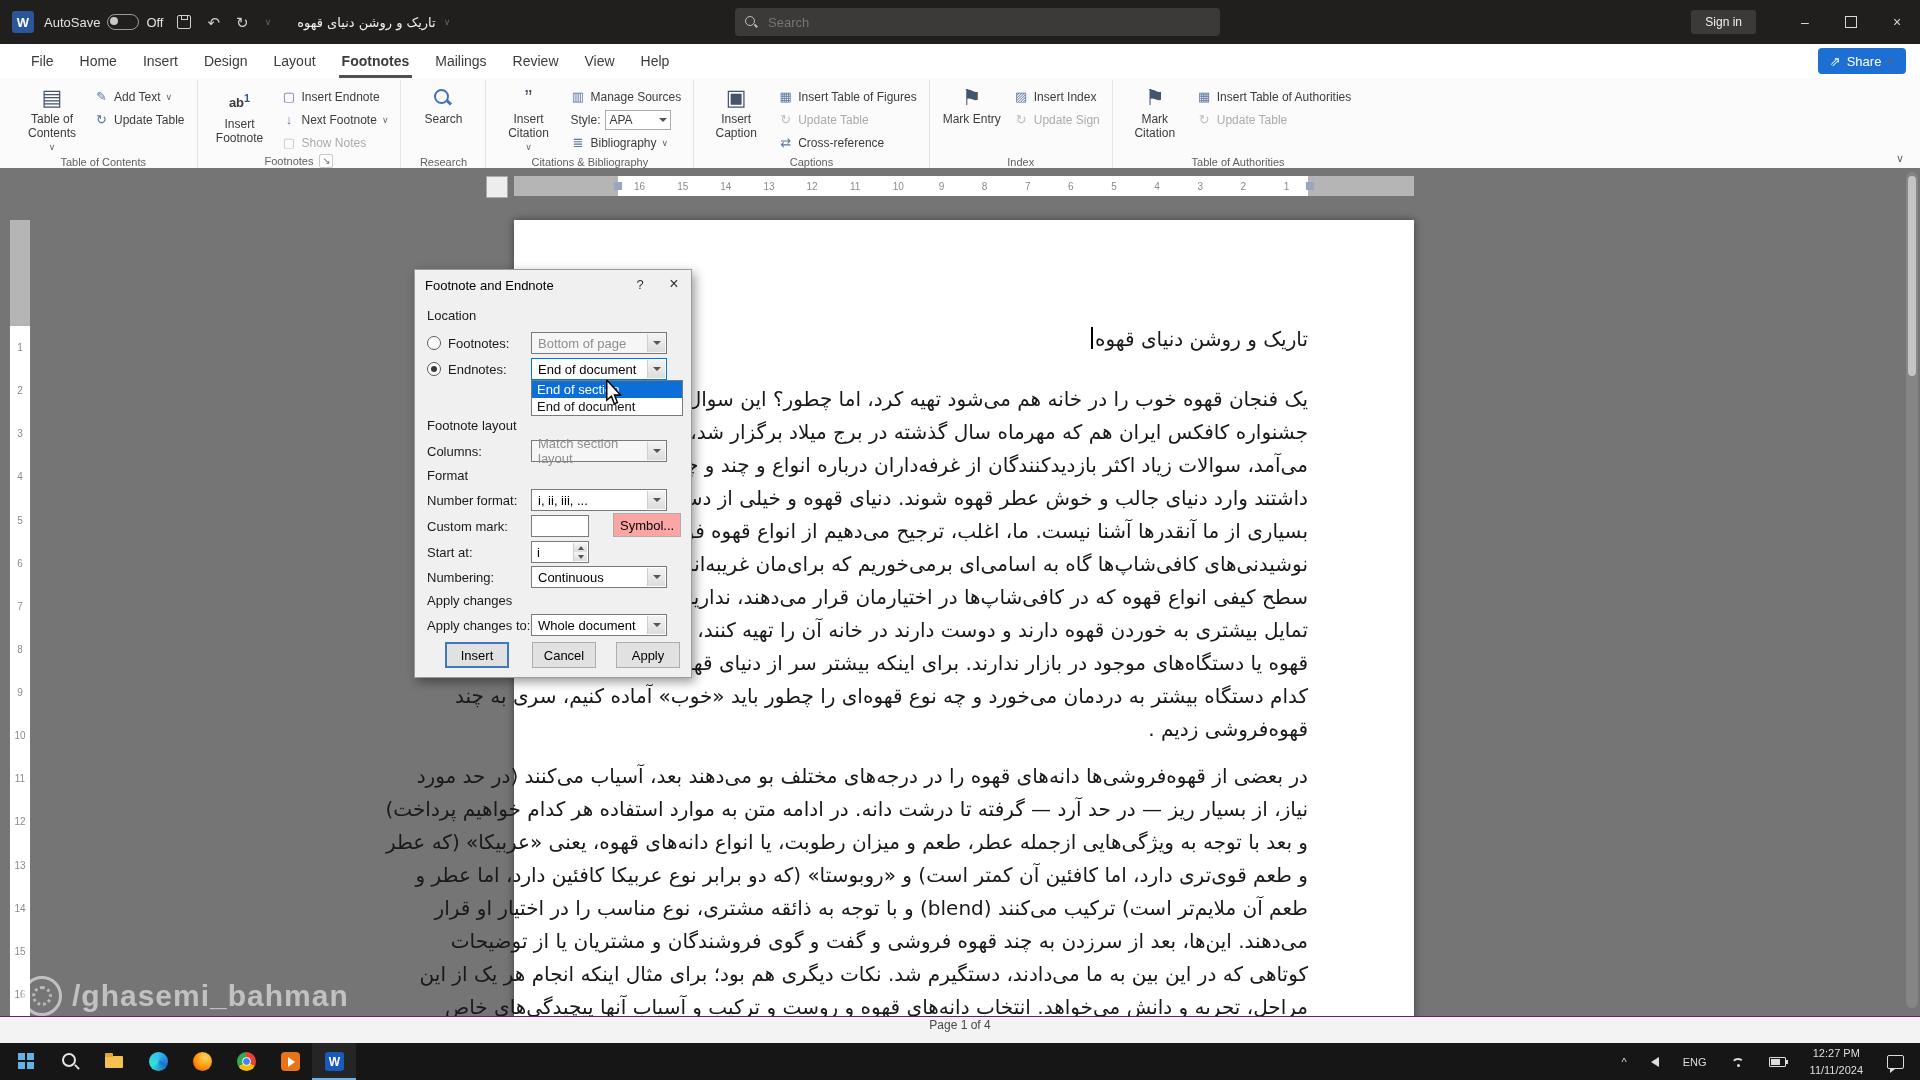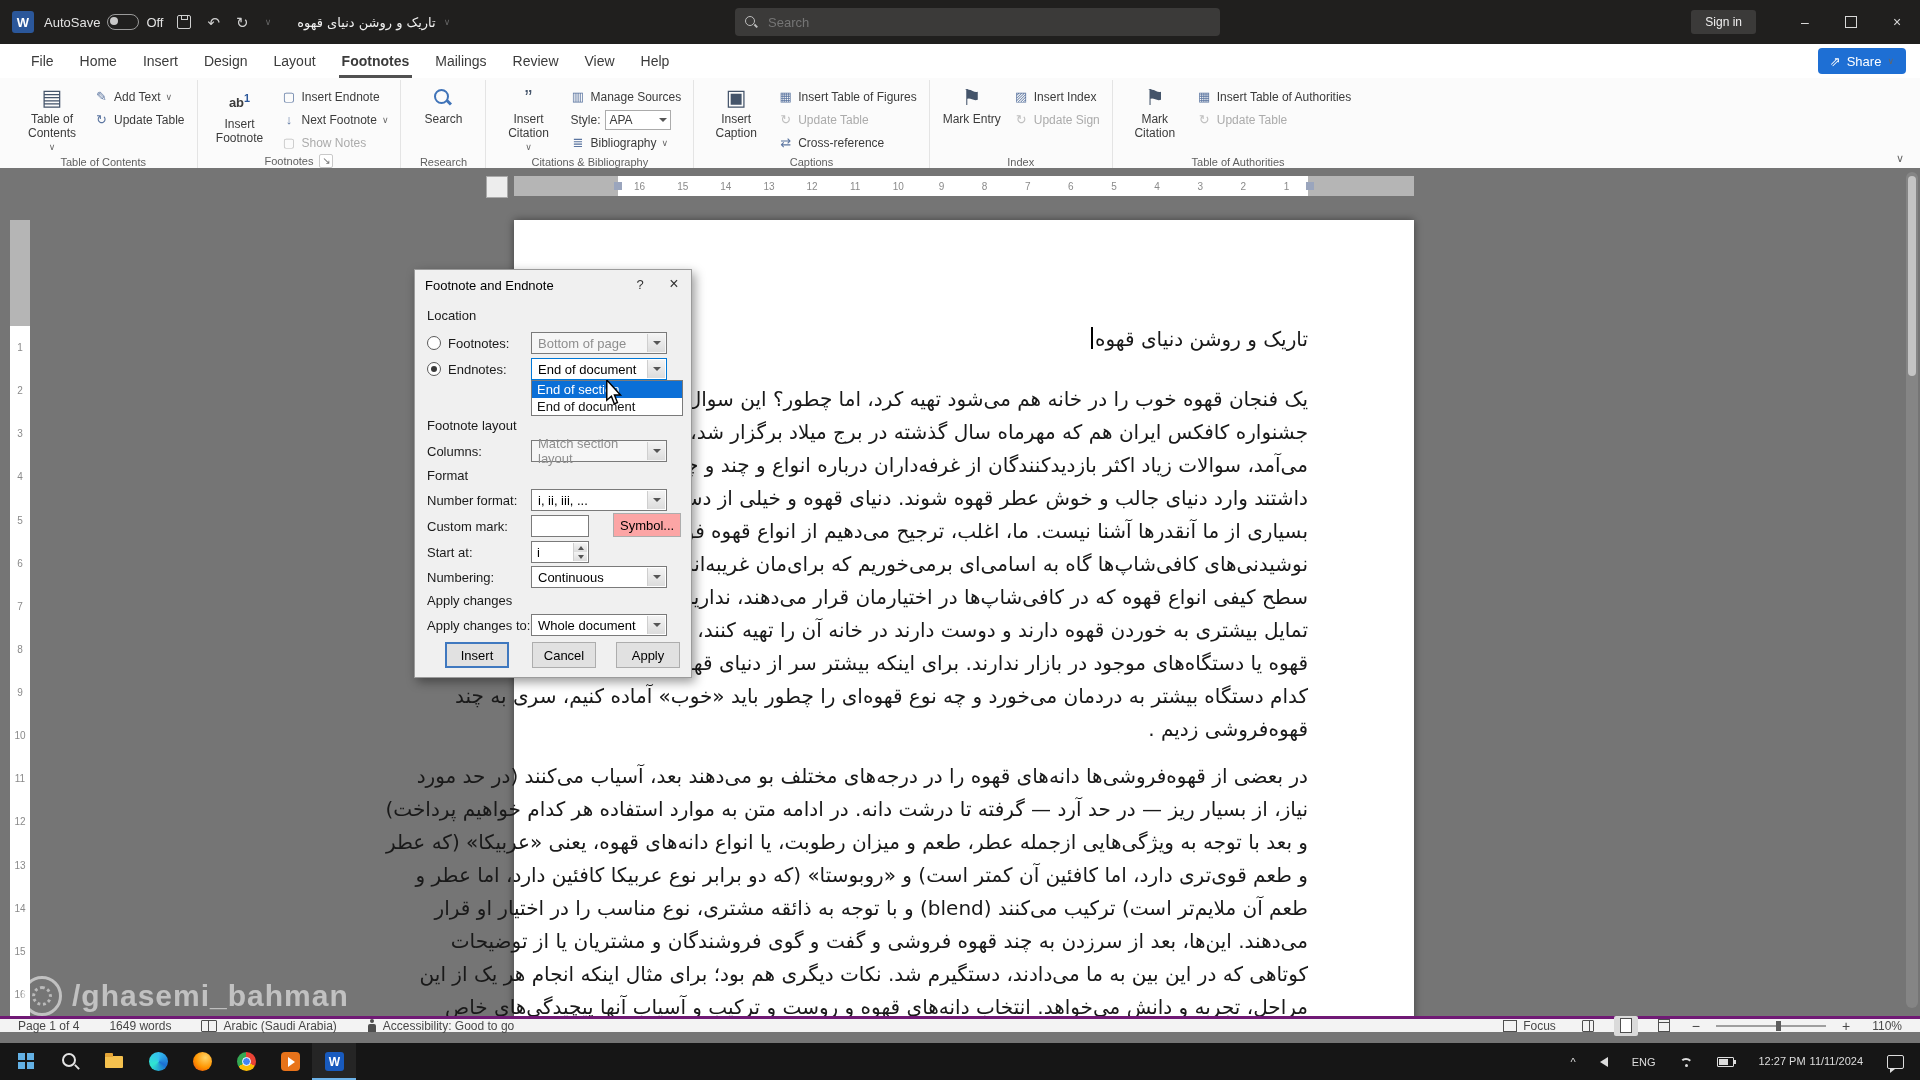--- a/index.html
+++ b/index.html
@@ -112,21 +112,21 @@
   .tri-up-s{width:0;height:0;border-left:3px solid transparent;border-right:3px solid transparent;border-bottom:4px solid #555;}
   .tri-dn-s{width:0;height:0;border-left:3px solid transparent;border-right:3px solid transparent;border-top:4px solid #555;}
   .sym-btn{position:absolute;left:186px;top:-2px;width:68px;height:24px;background:#fca5a5;border:1px solid #adadad;font-size:13px;font-family:"Liberation Sans",sans-serif;}
   .dlg-btn{position:absolute;height:26px;width:64px;background:#e1e1e1;border:1px solid #adadad;font-size:13px;font-family:"Liberation Sans",sans-serif;}
   .dlg-btn.default{border:2px solid #3f78bf;}
 
   
   .mcursor{position:absolute;left:604px;top:212px;z-index:20;pointer-events:none;}
 
   
-  .statusbar{position:absolute;top:1016px;left:0;right:0;height:16px;background:#f3f3f3;border-top:3px solid #701a75;display:flex;align-items:center;font-size:12px;color:#474747;padding:0 12px;gap:18px;box-sizing:border-box;}
+  .statusbar{position:absolute;top:1016px;left:0;right:0;height:27px;background:#f3f3f3;border-top:1px solid #701a75;display:flex;align-items:center;font-size:12px;color:#474747;padding:0 12px;gap:18px;box-sizing:border-box;flex-direction:column;}
   .sb-item{display:flex;align-items:center;gap:6px;background:none;border:none;font-size:12px;color:#474747;font-family:"Liberation Sans",sans-serif;}
   .ic-bookx{width:14px;height:10px;border:1px solid #4f4f4f;border-radius:1px;position:relative;}
   .ic-bookx::after{content:"";position:absolute;left:6px;top:0;bottom:0;width:1px;background:#4f4f4f;}
   .ic-person{position:relative;width:10px;height:13px;}
   .ic-person::before{content:"";position:absolute;top:0;left:3px;width:4px;height:4px;border-radius:50%;background:#4f4f4f;}
   .ic-person::after{content:"";position:absolute;top:5px;left:1px;width:8px;height:8px;background:#4f4f4f;border-radius:2px 2px 0 0;}
   .sb-right{margin-left:auto;display:flex;align-items:center;gap:14px;}
   .ic-frame{width:12px;height:10px;border:1px solid #4f4f4f;}
   .viewbtn{width:24px;height:20px;display:flex;align-items:center;justify-content:center;background:none;border:none;}
   .viewbtn.active{background:#dadada;border-radius:2px;}
@@ -157,21 +157,21 @@
   .tb-word::after{content:"W";position:absolute;left:13px;top:9px;width:19px;height:19px;color:#fff;font-weight:bold;font-size:12px;display:flex;align-items:center;justify-content:center;}
   .tray{margin-left:auto;display:flex;align-items:center;gap:12px;padding-right:10px;font-size:11px;}
   .tray button{background:none;border:none;color:#ddd;font-size:11px;font-family:"Liberation Sans",sans-serif;display:flex;align-items:center;gap:4px;}
   .tr-speaker{width:0;height:0;border-top:5px solid transparent;border-bottom:5px solid transparent;border-right:8px solid #ddd;position:relative;}
   .tr-wifi{width:14px;height:10px;position:relative;overflow:hidden;}
   .tr-wifi::before{content:"";position:absolute;left:0;top:1px;width:14px;height:14px;border:2px solid #ddd;border-radius:50%;box-sizing:border-box;clip-path:polygon(50% 50%,0 0,100% 0);}
   .tr-wifi::after{content:"";position:absolute;left:6px;top:7px;width:3px;height:3px;background:#ddd;border-radius:50%;}
   .tr-batt{width:15px;height:8px;border:1px solid #ddd;position:relative;border-radius:1px;}
   .tr-batt::before{content:"";position:absolute;left:1px;top:1px;bottom:1px;width:9px;background:#ddd;}
   .tr-batt::after{content:"";position:absolute;right:-3px;top:2px;width:2px;height:4px;background:#ddd;}
-  .clock{display:flex;flex-direction:row;align-items:flex-end;line-height:13px;}
+  .clock{display:flex;flex-direction:column;align-items:flex-end;line-height:13px;}
   .tr-chat{width:15px;height:12px;border:1.5px solid #ddd;border-radius:2px;position:relative;}
   .tr-chat::after{content:"";position:absolute;left:2px;bottom:-5px;width:0;height:0;border-top:4px solid #ddd;border-right:5px solid transparent;}
 </style>
 </head>
 <body>
 
 <div class="screen">
 
   <div class="titlebar">
     <div class="app-icon">W</div>

